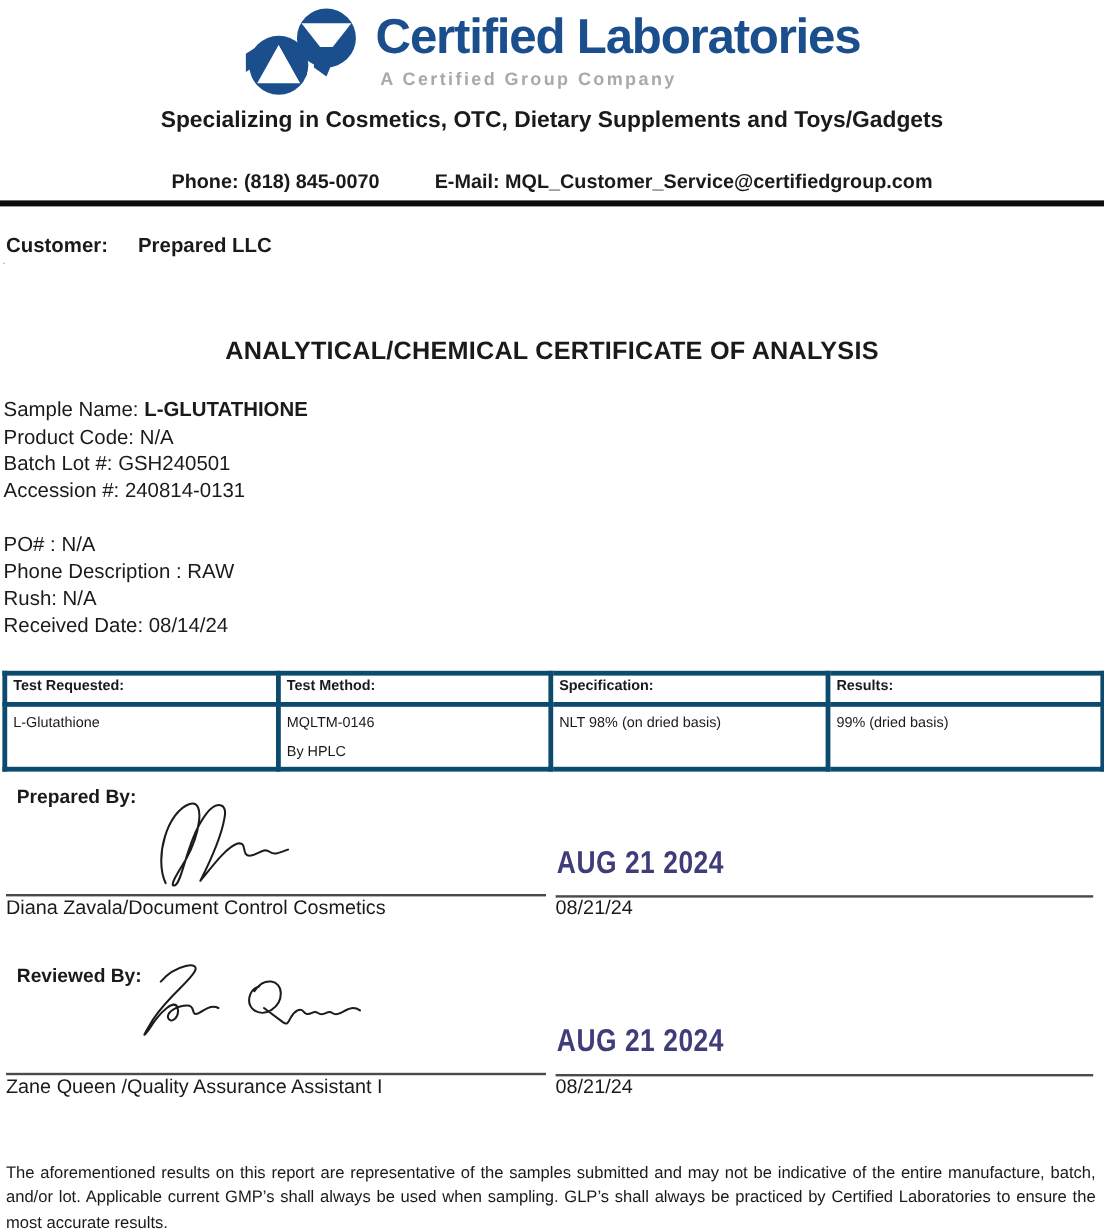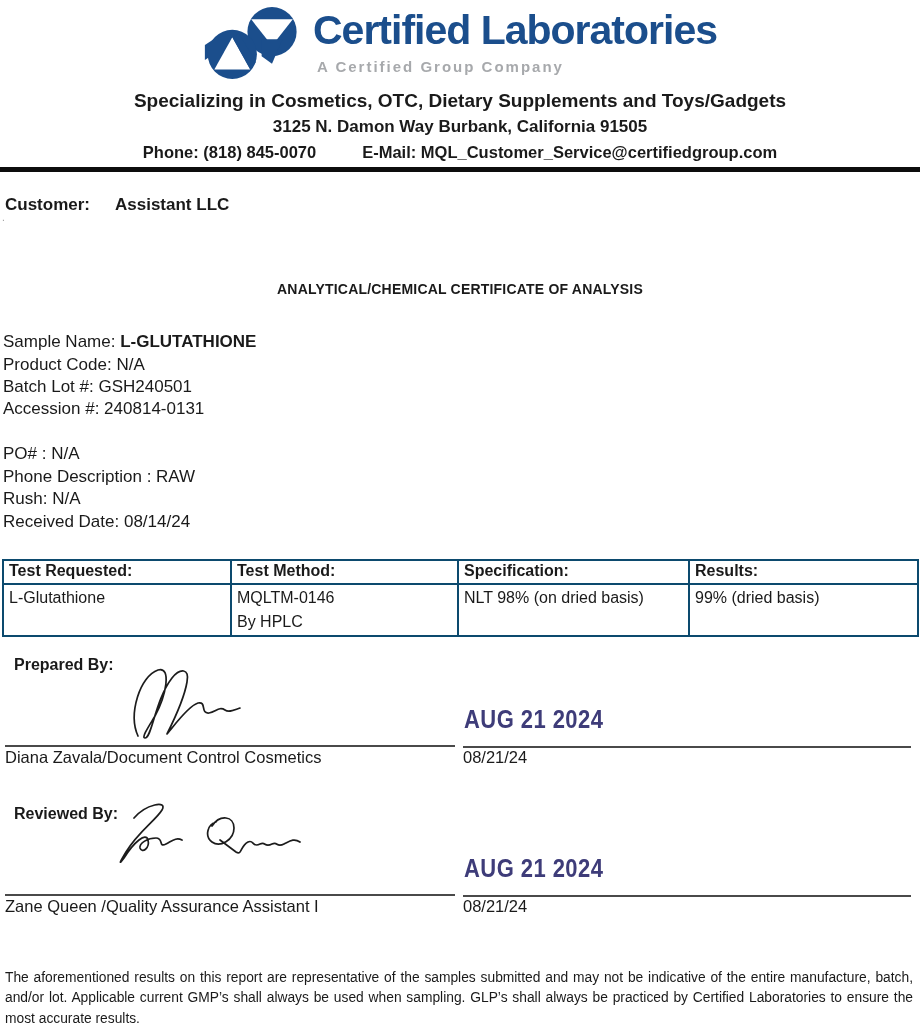--- a/index.html
+++ b/index.html
@@ -17,28 +17,28 @@
   .tagline{top:90px;font-size:19px;font-weight:bold;}
   .address{top:117px;font-size:17px;font-weight:bold;}
   .contact{top:143px;font-size:16.5px;font-weight:bold;}
   .contact .gap{display:inline-block;width:46px;}
   .top-rule{top:167px;left:0;width:920px;height:5px;background:#0d0d0d;}
 
   .customer-row{top:185px;left:5px;font-size:17px;font-weight:bold;margin-top:10px;}
   .customer-name{position:absolute;left:110px;top:0;white-space:nowrap;}
   .stray{top:212px;left:2px;font-size:10px;color:#999;}
 
-  .doc-title{top:281px;font-size:14px;font-weight:bold;letter-spacing:0.2px;}
+  .doc-title{top:281px;font-size:21px;font-weight:bold;letter-spacing:0.2px;}
 
   .info-line{left:3px;font-size:17px;white-space:nowrap;}
 
   
   .coa-table{position:absolute;top:559px;left:2px;border-collapse:collapse;table-layout:fixed;width:915px;}
-  .coa-table th,.coa-table td{border:2px solid #0c4a6e;padding:1px 5px;text-align:left;vertical-align:top;
-        font-size:16px;font-family:"Liberation Sans",sans-serif;}
+  .coa-table th,.coa-table td{border:4px solid #0c4a6e;padding:1px 5px;text-align:left;vertical-align:top;
+        font-size:12px;font-family:"Liberation Sans",sans-serif;}
   .coa-table th{font-weight:bold;height:20px;}
   .coa-table td{height:46px;line-height:24px;}
 
   .sig-label{font-size:16px;font-weight:bold;}
   .stamp{font-size:25px;font-weight:bold;color:#3e3c79;letter-spacing:0.5px;
          transform:scaleX(.88) scaleY(1.05);transform-origin:left top;white-space:nowrap;}
   .sig-line{height:0;border-top:2px solid #4a4a4a;}
   .sig-name{font-size:16.5px;}
   .sig-svg path{fill:none;stroke:#1c1c1c;stroke-width:1.7;stroke-linecap:round;stroke-linejoin:round;}
 
@@ -61,29 +61,28 @@
         <circle cx="31" cy="52" r="26" fill="#1b4e8c"></circle>
         <polygon points="31,34 12,68 50,68" fill="#ffffff"></polygon>
         <polygon points="31,34 50,68 56,60 38,30" fill="#1b4e8c"></polygon>
       </svg>
     </span>
     <span class="brand-text-wrap">
       <div class="brand-name">Certified Laboratories</div>
       <div class="brand-sub">A Certified Group Company</div>
     </span>
   </div>
-  <div class="abs center address">3125 N. Damon Way Burbank, California 91505</div>
   <div class="abs center contact">
     <span>Phone: (818) 845-0070</span><span class="gap"></span><span>E-Mail: MQL_Customer_Service@certifiedgroup.com</span>
   </div>
   <div class="abs top-rule"></div>
 
   <div class="abs customer-row">
     <span>Customer:</span>
-    <span class="customer-name">Assistant LLC</span>
+    <span class="customer-name">Prepared LLC</span>
   </div>
   <div class="abs stray">.</div>
 
   <div class="abs center doc-title">ANALYTICAL/CHEMICAL CERTIFICATE OF ANALYSIS</div>
 
   <div class="abs info-line" style="top:332px;">
     <span>Sample Name: </span><span class="bold">L-GLUTATHIONE</span>
   </div>
   <div class="abs info-line" style="top:355px;">
     <span>Product Code: </span><span>N/A</span>

